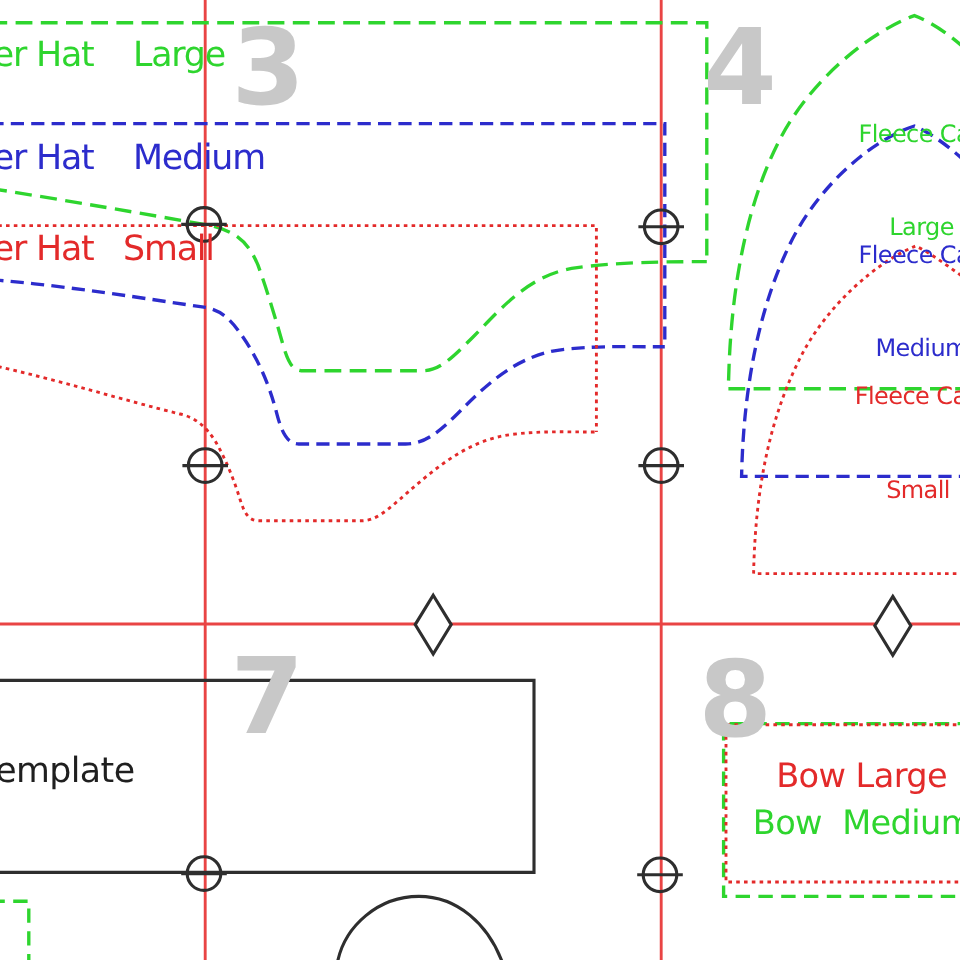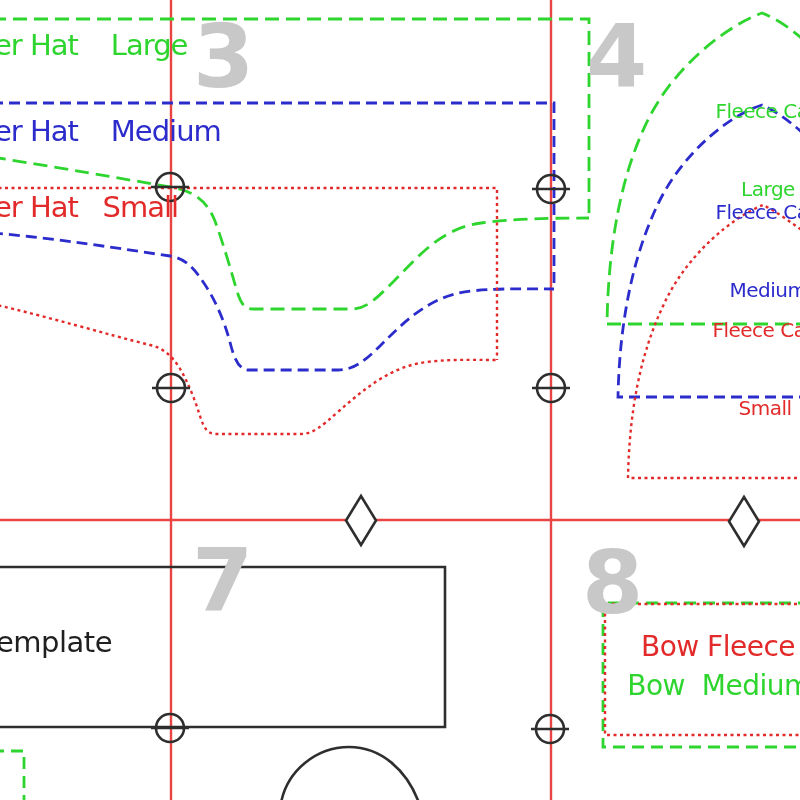--- a/index.html
+++ b/index.html
@@ -107,16 +107,16 @@
     <span>Fleece Cap</span>
     <span>Medium</span>
   </div>
   <div class="lab lab-fleece red-t" style="left:765px;top:265px;">
     <span>Fleece Cap</span>
     <span>Small</span>
   </div>
 
   <div class="lab lab-template" style="left:-4px;top:627px;">emplate</div>
 
-  <div class="lab lab-bow red-t" style="left:718px;top:632px;">Bow Fleece</div>
+  <div class="lab lab-bow red-t" style="left:718px;top:632px;">Bow Large</div>
   <div class="lab lab-bow green-t" style="left:719px;top:671px;">Bow  Medium</div>
 
 </div>
 
 </body></html>

